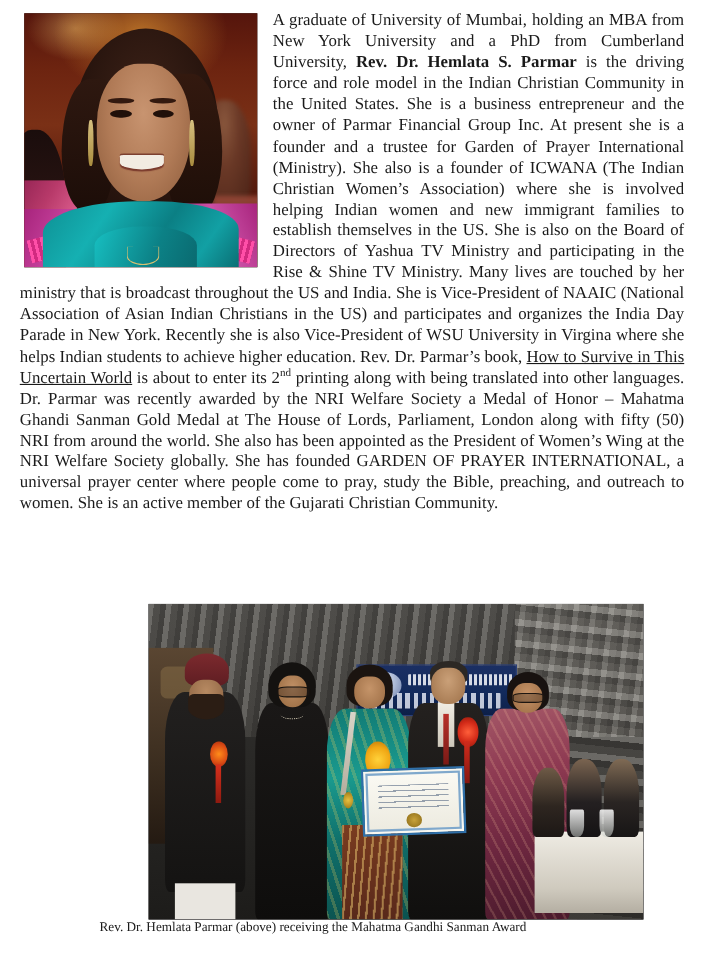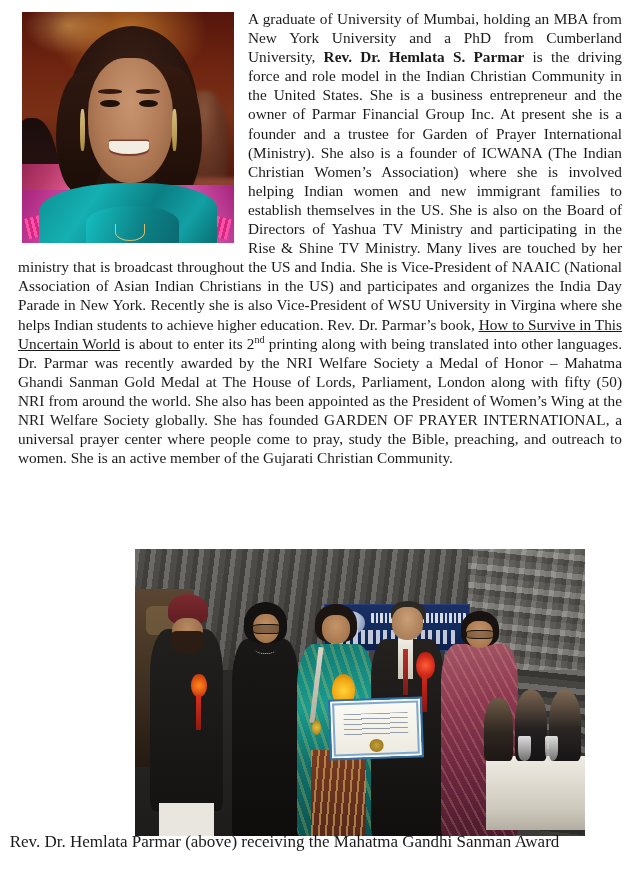--- a/index.html
+++ b/index.html
@@ -516,21 +516,21 @@
   #group-photo .glass1 { right: 12%; }
   #group-photo .glass2 { right: 6%; }
 
   
   #photo-caption {
     position: absolute;
     left: 0;
     top: 833px;
     width: 569px;
     text-align: center;
-    font-size: 17px;
+    font-size: 12px;
     line-height: 18.5px;
   }
 </style>
 </head>
 <body>
 
 <div id="page">
 
   <figure id="portrait-figure">
     <div id="portrait-photo" aria-label="Portrait photograph of Rev. Dr. Hemlata S. Parmar, smiling, wearing a teal scarf and purple outfit">

